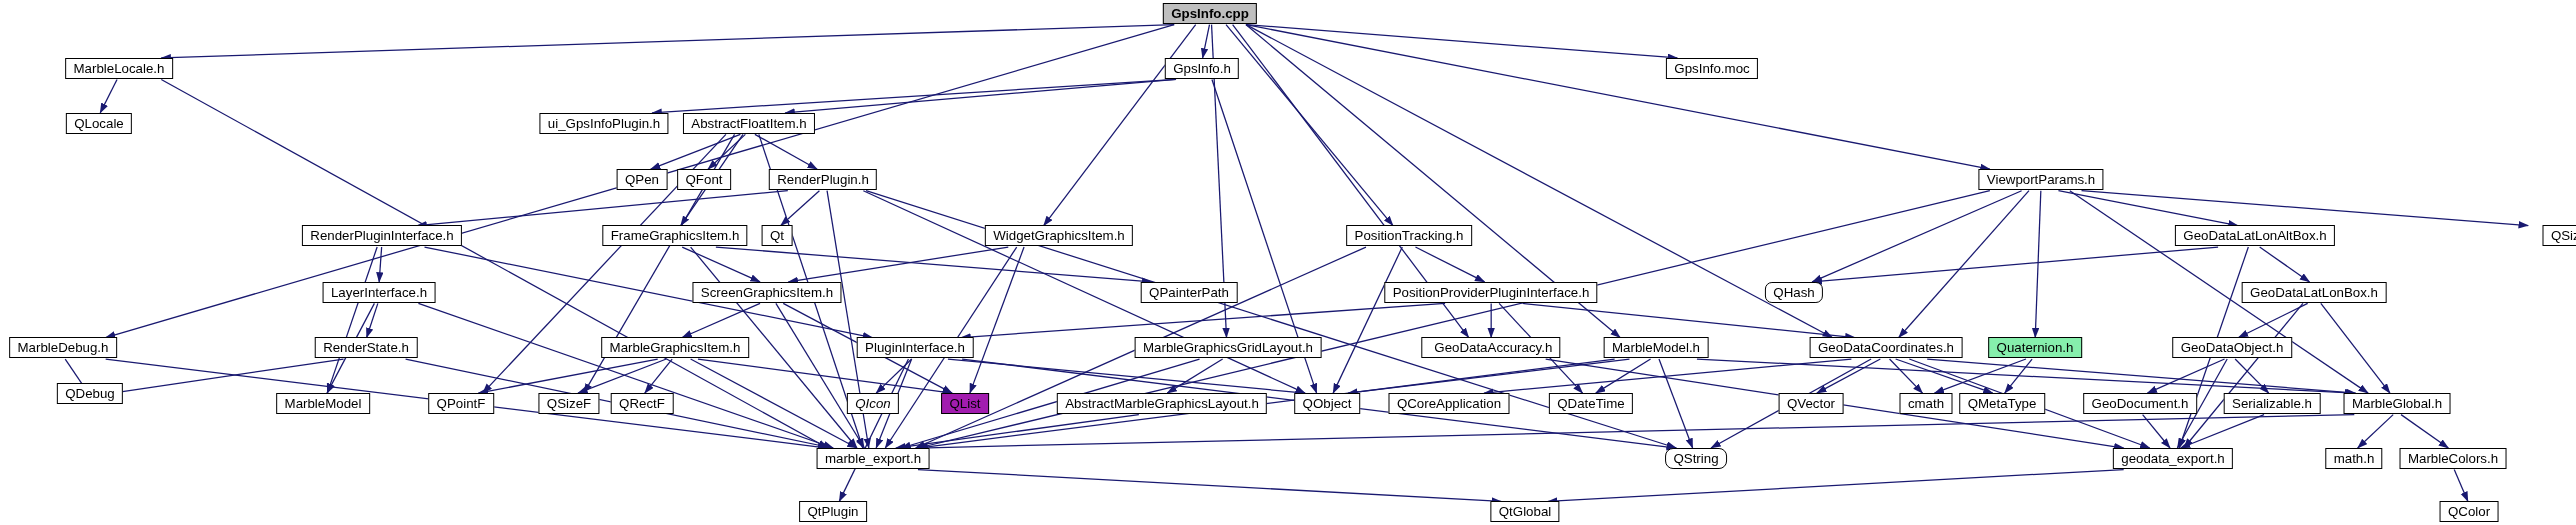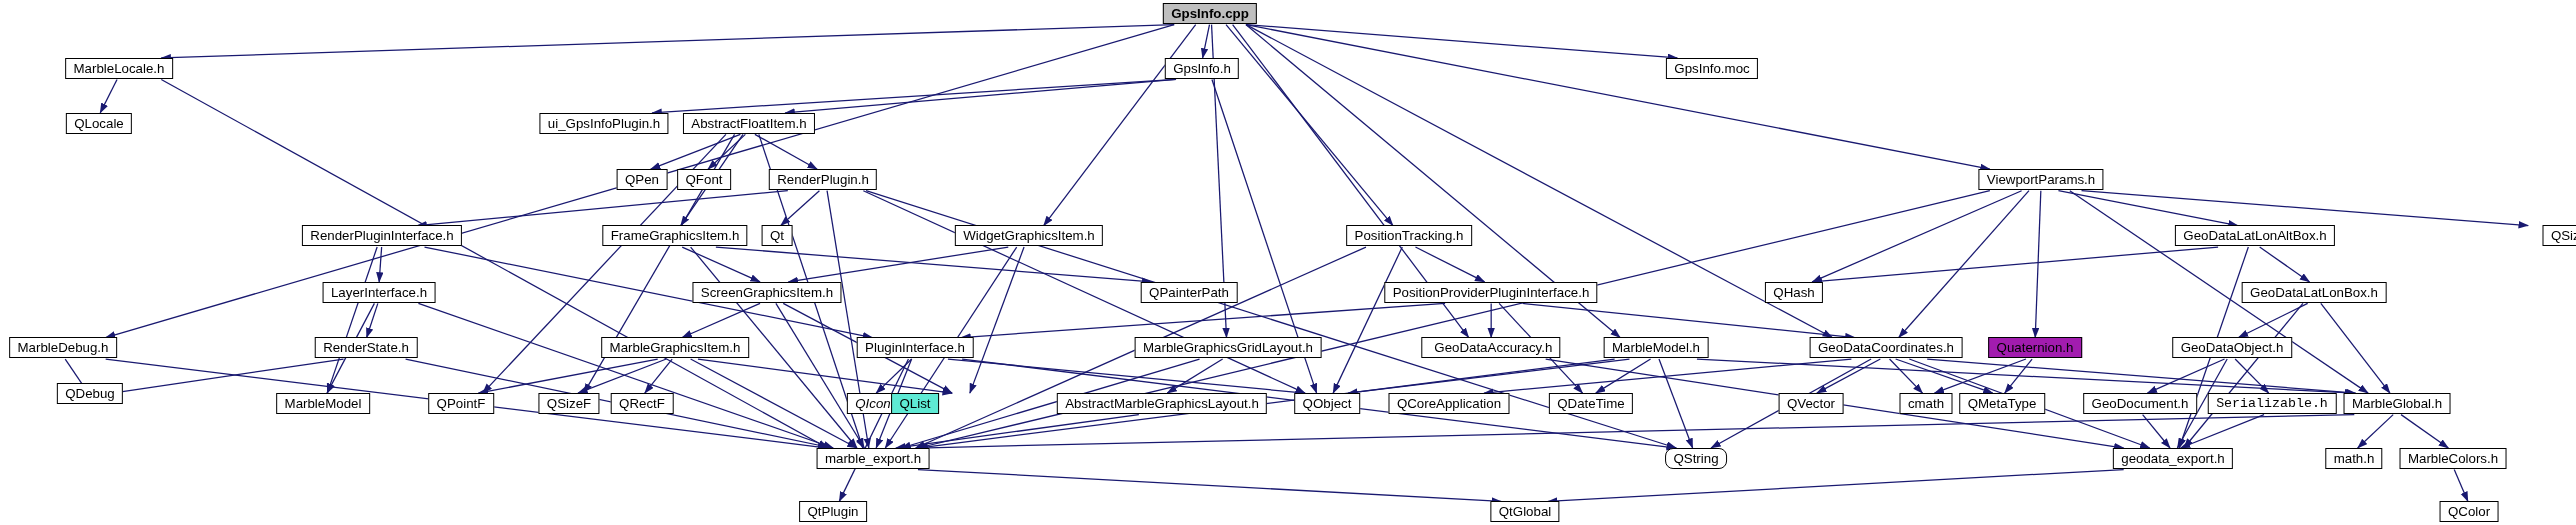--- a/index.html
+++ b/index.html
@@ -160,56 +160,56 @@
       <div class="node" style="left: 99px; top: 113px; background: rgb(255, 255, 255); border-color: rgb(0, 0, 0);">QLocale</div>
       <div class="node" style="left: 604px; top: 113px; background: rgb(255, 255, 255); border-color: rgb(0, 0, 0);">ui_GpsInfoPlugin.h</div>
       <div class="node" style="left: 749px; top: 113px; background: rgb(255, 255, 255); border-color: rgb(0, 0, 0);">AbstractFloatItem.h</div>
       <div class="node" style="left: 642px; top: 169px; background: rgb(255, 255, 255); border-color: rgb(0, 0, 0);">QPen</div>
       <div class="node" style="left: 704px; top: 169px; background: rgb(255, 255, 255); border-color: rgb(0, 0, 0);">QFont</div>
       <div class="node" style="left: 823px; top: 169px; background: rgb(255, 255, 255); border-color: rgb(0, 0, 0);">RenderPlugin.h</div>
       <div class="node" style="left: 2041px; top: 169px; background: rgb(255, 255, 255); border-color: rgb(0, 0, 0);">ViewportParams.h</div>
       <div class="node" style="left: 382px; top: 225px; background: rgb(255, 255, 255); border-color: rgb(0, 0, 0);">RenderPluginInterface.h</div>
       <div class="node" style="left: 675px; top: 225px; background: rgb(255, 255, 255); border-color: rgb(0, 0, 0);">FrameGraphicsItem.h</div>
       <div class="node" style="left: 777px; top: 225px; background: rgb(255, 255, 255); border-color: rgb(0, 0, 0);">Qt</div>
-      <div class="node" style="left: 1029px; top: 225px; background: rgb(255, 255, 255); border-color: rgb(0, 0, 0);">WidgetGraphicsItem.h</div>
+      <div class="node" style="left: 1059px; top: 225px; background: rgb(255, 255, 255); border-color: rgb(0, 0, 0);">WidgetGraphicsItem.h</div>
       <div class="node" style="left: 1409px; top: 225px; background: rgb(255, 255, 255); border-color: rgb(0, 0, 0);">PositionTracking.h</div>
       <div class="node" style="left: 2255px; top: 225px; background: rgb(255, 255, 255); border-color: rgb(0, 0, 0);">GeoDataLatLonAltBox.h</div>
       <div class="node" style="left: 2543px; top: 225px; background: rgb(255, 255, 255); border-color: rgb(0, 0, 0); margin-left: 26px;">QSize</div>
       <div class="node" style="left: 379px; top: 282px; background: rgb(255, 255, 255); border-color: rgb(0, 0, 0);">LayerInterface.h</div>
       <div class="node" style="left: 767px; top: 282px; background: rgb(255, 255, 255); border-color: rgb(0, 0, 0);">ScreenGraphicsItem.h</div>
       <div class="node" style="left: 1189px; top: 282px; background: rgb(255, 255, 255); border-color: rgb(0, 0, 0);">QPainterPath</div>
       <div class="node" style="left: 1491px; top: 282px; background: rgb(255, 255, 255); border-color: rgb(0, 0, 0);">PositionProviderPluginInterface.h</div>
-      <div class="node" style="left: 1794px; top: 282px; background: rgb(255, 255, 255); border-color: rgb(0, 0, 0);">QHash</div>
+      <div class="node" style="left: 1794px; top: 282px; background: rgb(255, 255, 255); border-color: rgb(0, 0, 0); border-radius: 7px;">QHash</div>
       <div class="node" style="left: 2314px; top: 282px; background: rgb(255, 255, 255); border-color: rgb(0, 0, 0);">GeoDataLatLonBox.h</div>
       <div class="node" style="left: 63px; top: 337px; background: rgb(255, 255, 255); border-color: rgb(0, 0, 0);">MarbleDebug.h</div>
       <div class="node" style="left: 366px; top: 337px; background: rgb(255, 255, 255); border-color: rgb(0, 0, 0);">RenderState.h</div>
       <div class="node" style="left: 675px; top: 337px; background: rgb(255, 255, 255); border-color: rgb(0, 0, 0);">MarbleGraphicsItem.h</div>
       <div class="node" style="left: 915px; top: 337px; background: rgb(255, 255, 255); border-color: rgb(0, 0, 0);">PluginInterface.h</div>
       <div class="node" style="left: 1228px; top: 337px; background: rgb(255, 255, 255); border-color: rgb(0, 0, 0);">MarbleGraphicsGridLayout.h</div>
       <div class="node" style="left: 1491px; top: 337px; background: rgb(255, 255, 255); border-color: rgb(0, 0, 0); padding-left: 12px;">GeoDataAccuracy.h</div>
       <div class="node" style="left: 1656px; top: 337px; background: rgb(255, 255, 255); border-color: rgb(0, 0, 0);">MarbleModel.h</div>
       <div class="node" style="left: 1886px; top: 337px; background: rgb(255, 255, 255); border-color: rgb(0, 0, 0);">GeoDataCoordinates.h</div>
-      <div class="node" style="left: 2035px; top: 337px; background: #a21caf; border-color: rgb(0, 0, 0);">Quaternion.h</div>
+      <div class="node" style="left: 2035px; top: 337px; background: #86efac; border-color: rgb(0, 0, 0);">Quaternion.h</div>
       <div class="node" style="left: 2232px; top: 337px; background: rgb(255, 255, 255); border-color: rgb(0, 0, 0);">GeoDataObject.h</div>
       <div class="node" style="left: 90px; top: 383px; background: rgb(255, 255, 255); border-color: rgb(0, 0, 0);">QDebug</div>
       <div class="node" style="left: 323px; top: 393px; background: rgb(255, 255, 255); border-color: rgb(0, 0, 0);">MarbleModel</div>
       <div class="node" style="left: 461px; top: 393px; background: rgb(255, 255, 255); border-color: rgb(0, 0, 0);">QPointF</div>
       <div class="node" style="left: 569px; top: 393px; background: rgb(255, 255, 255); border-color: rgb(0, 0, 0);">QSizeF</div>
       <div class="node" style="left: 642px; top: 393px; background: rgb(255, 255, 255); border-color: rgb(0, 0, 0);">QRectF</div>
       <div class="node" style="left: 873px; top: 393px; background: rgb(255, 255, 255); border-color: rgb(0, 0, 0); font-style: italic;">QIcon</div>
-      <div class="node" style="left: 915px; top: 393px; background: #5eead4; border-color: rgb(0, 0, 0);">QList</div>
+      <div class="node" style="left: 965px; top: 393px; background: #a21caf; border-color: rgb(0, 0, 0);">QList</div>
       <div class="node" style="left: 1162px; top: 393px; background: rgb(255, 255, 255); border-color: rgb(0, 0, 0);">AbstractMarbleGraphicsLayout.h</div>
       <div class="node" style="left: 1327px; top: 393px; background: rgb(255, 255, 255); border-color: rgb(0, 0, 0);">QObject</div>
       <div class="node" style="left: 1449px; top: 393px; background: rgb(255, 255, 255); border-color: rgb(0, 0, 0);">QCoreApplication</div>
       <div class="node" style="left: 1591px; top: 393px; background: rgb(255, 255, 255); border-color: rgb(0, 0, 0);">QDateTime</div>
       <div class="node" style="left: 1811px; top: 393px; background: rgb(255, 255, 255); border-color: rgb(0, 0, 0);">QVector</div>
       <div class="node" style="left: 1926px; top: 393px; background: rgb(255, 255, 255); border-color: rgb(0, 0, 0);">cmath</div>
       <div class="node" style="left: 2002px; top: 393px; background: rgb(255, 255, 255); border-color: rgb(0, 0, 0);">QMetaType</div>
       <div class="node" style="left: 2140px; top: 393px; background: rgb(255, 255, 255); border-color: rgb(0, 0, 0);">GeoDocument.h</div>
-      <div class="node" style="left: 2272px; top: 393px; background: rgb(255, 255, 255); border-color: rgb(0, 0, 0); font-family: Liberation Mono, monospace;">Serializable.h</div>
+      <div class="node" style="left: 2272px; top: 393px; background: rgb(255, 255, 255); border-color: rgb(0, 0, 0);">Serializable.h</div>
       <div class="node" style="left: 2397px; top: 393px; background: rgb(255, 255, 255); border-color: rgb(0, 0, 0);">MarbleGlobal.h</div>
       <div class="node" style="left: 873px; top: 448px; background: rgb(255, 255, 255); border-color: rgb(0, 0, 0);">marble_export.h</div>
       <div class="node" style="left: 1696px; top: 448px; background: rgb(255, 255, 255); border-color: rgb(0, 0, 0); border-radius: 8px;">QString</div>
       <div class="node" style="left: 2173px; top: 448px; background: rgb(255, 255, 255); border-color: rgb(0, 0, 0);">geodata_export.h</div>
       <div class="node" style="left: 2354px; top: 448px; background: rgb(255, 255, 255); border-color: rgb(0, 0, 0);">math.h</div>
       <div class="node" style="left: 2453px; top: 448px; background: rgb(255, 255, 255); border-color: rgb(0, 0, 0);">MarbleColors.h</div>
       <div class="node" style="left: 833px; top: 501px; background: rgb(255, 255, 255); border-color: rgb(0, 0, 0);">QtPlugin</div>
       <div class="node" style="left: 1525px; top: 501px; background: rgb(255, 255, 255); border-color: rgb(0, 0, 0);">QtGlobal</div>
       <div class="node" style="left: 2469px; top: 501px; background: rgb(255, 255, 255); border-color: rgb(0, 0, 0);">QColor</div>
     </div>

